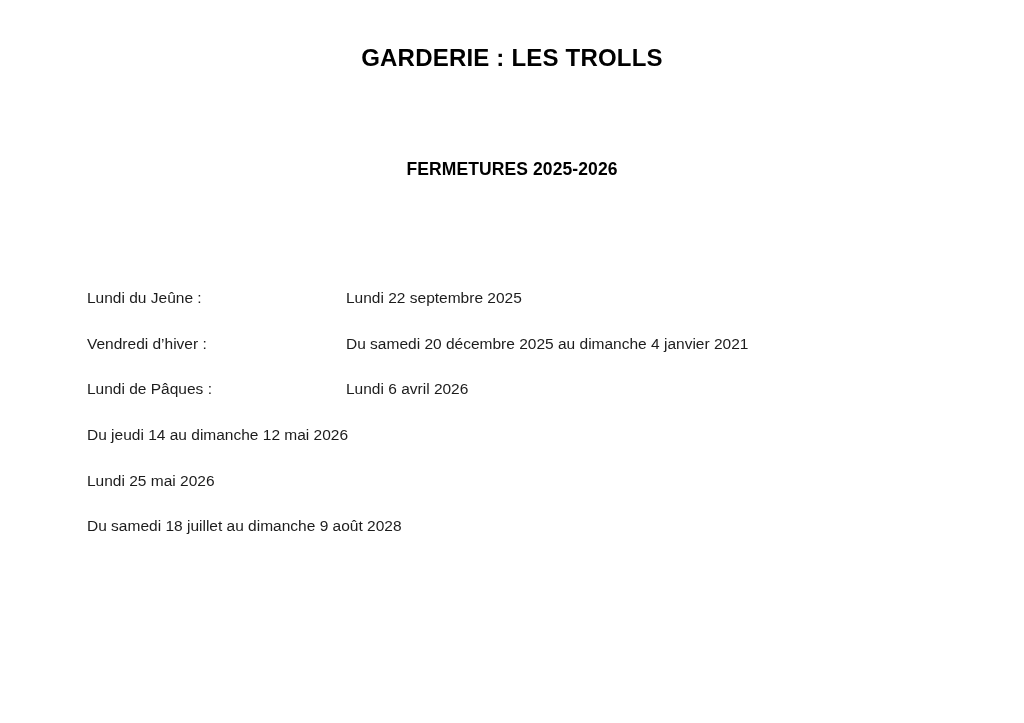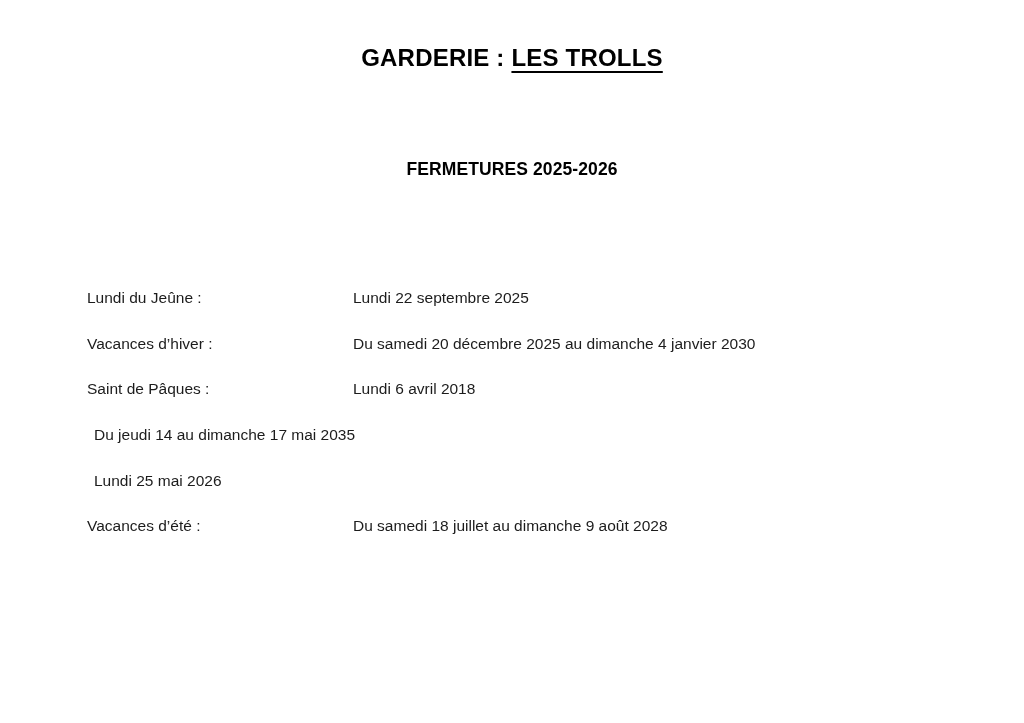--- a/index.html
+++ b/index.html
@@ -22,21 +22,20 @@
     left: 0;
     width: 100%;
     margin: 0;
     text-align: center;
     font-size: 24px;
     font-weight: 700;
     color: #000000;
     letter-spacing: 0.2px;
   }
   .doc-title .underlined {
-    text-decoration: underline;
     text-decoration-thickness: 1.5px;
     text-underline-offset: 5px;
   }
   .doc-subtitle {
     position: absolute;
     top: 159px;
     left: 0;
     width: 100%;
     margin: 0;
     text-align: center;
@@ -57,58 +56,56 @@
     font-size: 15.5px;
     line-height: 19px;
     margin-bottom: 26.7px;
     font-weight: 400;
   }
   .closure-row .label {
     flex: 0 0 259px;
   }
   .closure-row .value {
     flex: 1 1 auto;
-    margin-left: 7px;
   }
 </style>
 </head>
 <body>
 
 <div class="page">
 
   <h1 class="doc-title"><span>GARDERIE : </span><span class="underlined">LES TROLLS</span></h1>
 
   <h2 class="doc-subtitle">FERMETURES 2025-2026</h2>
 
   <div class="closures">
 
     <div class="closure-row">
       <span class="label">Lundi du Jeûne :</span>
       <span class="value">Lundi 22 septembre 2025</span>
     </div>
 
     <div class="closure-row">
-      <span class="label">Vacances d’hiver :</span>
-      <span class="value">Du samedi 20 décembre 2025 au dimanche 4 janvier 2030</span>
+      <span class="label">Vendredi d’hiver :</span>
+      <span class="value">Du samedi 20 décembre 2025 au dimanche 4 janvier 2021</span>
     </div>
 
 
     <div class="closure-row">
-      <span class="label">Saint de Pâques :</span>
-      <span class="value">Lundi 6 avril 2018</span>
+      <span class="label">Lundi de Pâques :</span>
+      <span class="value">Lundi 6 avril 2026</span>
     </div>
 
     <div class="closure-row">
-      <span class="value">Du jeudi 14 au dimanche 17 mai 2035</span>
+      <span class="value">Du jeudi 14 au dimanche 12 mai 2026</span>
     </div>
 
     <div class="closure-row">
       <span class="value">Lundi 25 mai 2026</span>
     </div>
 
     <div class="closure-row">
-      <span class="label">Vacances d’été :</span>
       <span class="value">Du samedi 18 juillet au dimanche 9 août 2028</span>
     </div>
 
   </div>
 
 </div>
 
 </body></html>

